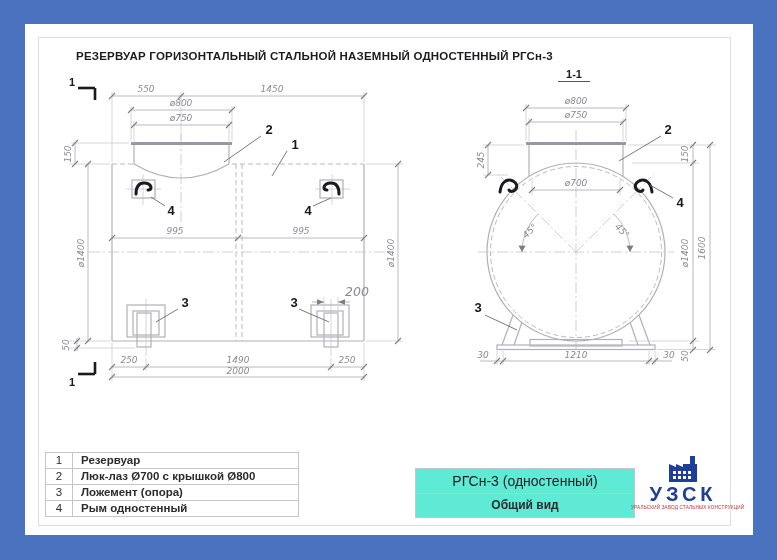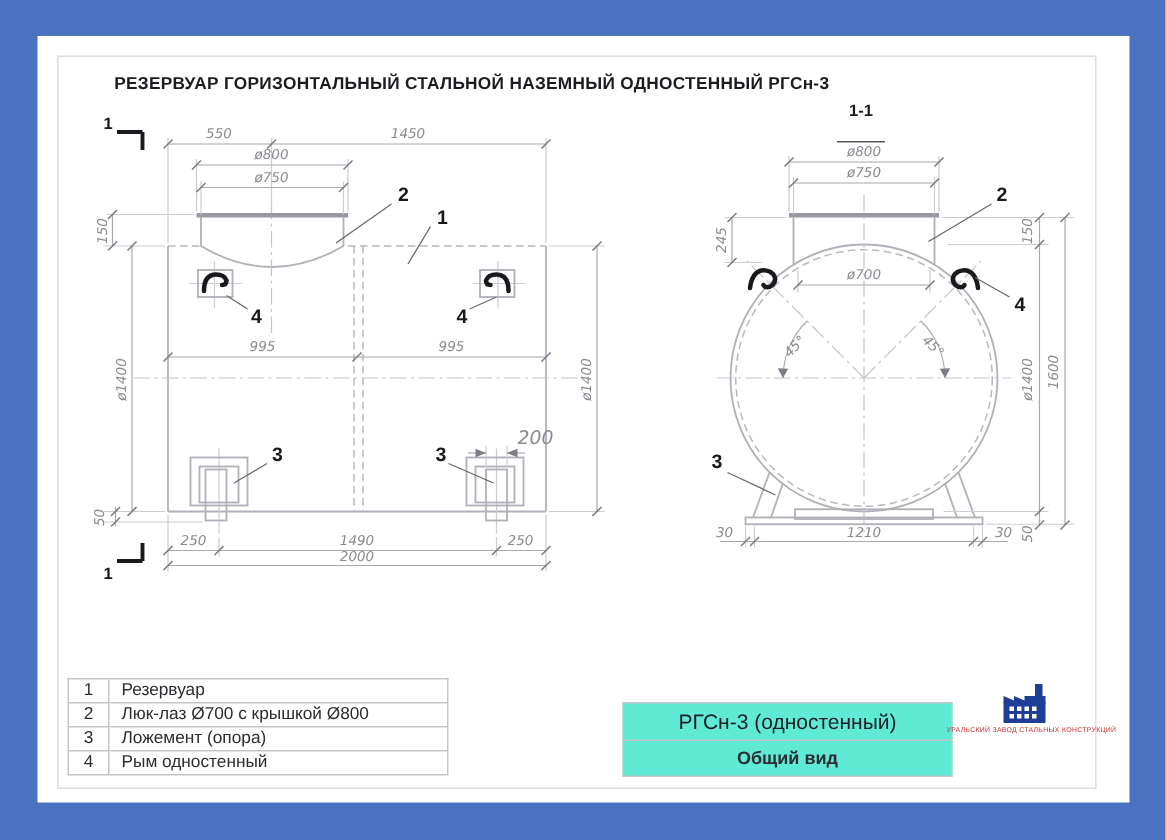--- a/index.html
+++ b/index.html
@@ -26,28 +26,28 @@
   .tick{stroke:#7d7d86;stroke-width:1.1;}
   .blk{stroke:#1a1a1e;fill:none;}
   .leader{stroke:#6a6a72;stroke-width:0.9;fill:none;}
   .arrow{fill:#7d7d86;stroke:none;}
   text.dim{font:italic 9px "DejaVu Sans", sans-serif;fill:#8a8a92;text-anchor:middle;}
   text.dimlg{font:italic 12.5px "DejaVu Sans", sans-serif;fill:#8a8a92;text-anchor:middle;}
   text.lbl{font:600 13px "Liberation Sans", sans-serif;fill:#18181c;text-anchor:middle;}
   text.sec{font:700 11px "Liberation Sans", sans-serif;fill:#18181c;text-anchor:middle;}
   .secview{
     position:absolute;left:533px;top:44px;width:32px;text-align:center;
-    font-size:11px;font-weight:700;color:#1c1c20;border-bottom:1px solid #55555d;padding-bottom:14px;
+    font-size:11px;font-weight:700;color:#1c1c20;border-bottom:1px solid #55555d;padding-bottom:1px;
   }
 
   
   .parts{position:absolute;left:20px;top:428px;width:252px;border:1px solid #c5c5c9;border-bottom:none;}
   .parts .row{display:flex;border-bottom:1px solid #c5c5c9;height:15px;line-height:15px;}
   .parts .num{width:26px;text-align:center;border-right:1px solid #c5c5c9;font-size:11.5px;color:#2b2b30;flex:none;}
-  .parts .nm{padding-left:8px;font-size:11.5px;color:#2b2b30;white-space:nowrap;}
+  .parts .nm{padding-left:8px;font-size:11.5px;color:#2b2b30;white-space:nowrap;font-weight:bold;}
 
   
   .tblock{position:absolute;left:390px;top:444px;width:218px;border:1px solid #c5c5c9;background:#5eead4;}
   .tblock .r1{height:24px;line-height:24px;text-align:center;font-size:14px;color:#1e1e24;border-bottom:1px solid #c5c5c9;}
   .tblock .r2{height:23px;line-height:23px;text-align:center;font-size:12px;color:#2b2b30;font-weight:bold;}
 
   
   .logo{position:absolute;left:606px;top:432px;width:104px;text-align:center;}
   .logo .abbr{font-size:20px;font-weight:800;color:#1f3e97;letter-spacing:4px;line-height:20px;margin-top:1px;}
   .logo .sub{font-size:4.6px;color:#c23232;letter-spacing:0.2px;white-space:nowrap;margin-top:1px;}
@@ -340,15 +340,16 @@
         <rect x="10" y="15" width="3" height="3"></rect>
           <rect x="15" y="15" width="3" height="3"></rect>
           <rect x="20" y="15" width="3" height="3"></rect>
           <rect x="25" y="15" width="3" height="3"></rect>
         <rect x="10" y="20" width="3" height="3"></rect>
           <rect x="15" y="20" width="3" height="3"></rect>
           <rect x="20" y="20" width="3" height="3"></rect>
           <rect x="25" y="20" width="3" height="3"></rect>
       </g>
     </svg>
+    <div class="abbr">УЗСК</div>
     <div class="sub">УРАЛЬСКИЙ ЗАВОД СТАЛЬНЫХ КОНСТРУКЦИЙ</div>
   </div>
 </div>
 
 </body></html>

